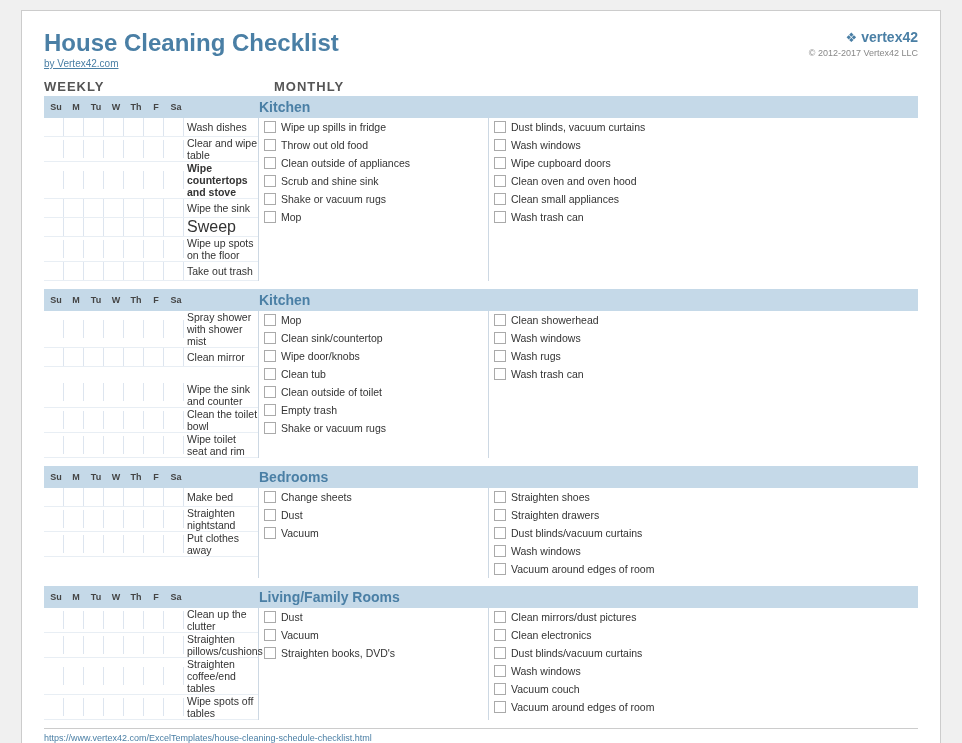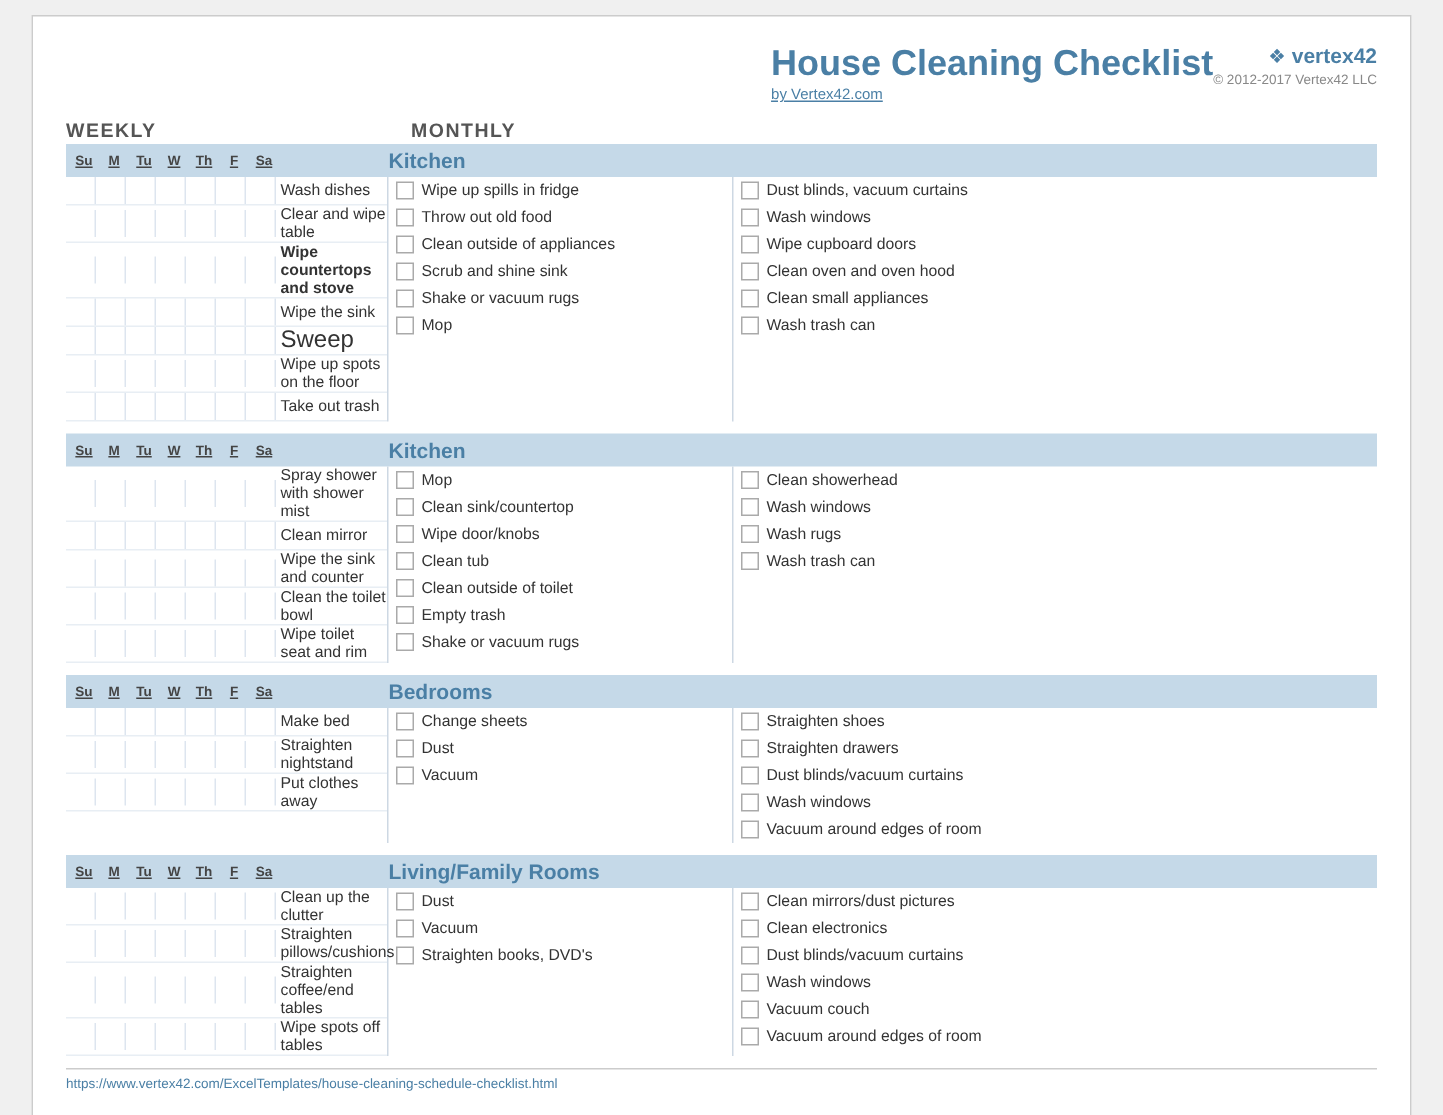--- a/index.html
+++ b/index.html
@@ -16,21 +16,21 @@
     .page {
       background: white;
       width: 920px;
       min-height: 720px;
       padding: 18px 22px 18px 22px;
       border: 1px solid #ccc;
       position: relative;
     }
     .header {
       display: flex;
-      justify-content: flex-end;
+      justify-content: space-between;
       align-items: flex-start;
       margin-bottom: 10px;
     }
     .header-left h1 {
       font-size: 24px;
       font-weight: bold;
       color: #4a7fa5;
     }
     .header-left a {
       font-size: 10px;
@@ -86,21 +86,20 @@
     }
     .sh-day-abbrs {
       display: flex;
     }
     .sh-day-abbr {
       width: 20px;
       text-align: center;
       font-size: 9px;
       color: #444;
       font-weight: bold;
-      text-decoration: underline;
     }
     .sh-title {
       flex: 1;
       text-align: left;
       font-size: 14px;
       font-weight: bold;
       color: #4a7fa5;
     }
     
     .three-col {
@@ -357,21 +356,21 @@
         <div style="width:20px;height:18px;border-right:1px solid #dde5ef;flex-shrink:0;"></div>
               <div style="width:20px;height:18px;border-right:1px solid #dde5ef;flex-shrink:0;"></div>
               <div style="width:20px;height:18px;border-right:1px solid #dde5ef;flex-shrink:0;"></div>
               <div style="width:20px;height:18px;border-right:1px solid #dde5ef;flex-shrink:0;"></div>
               <div style="width:20px;height:18px;border-right:1px solid #dde5ef;flex-shrink:0;"></div>
               <div style="width:20px;height:18px;border-right:1px solid #dde5ef;flex-shrink:0;"></div>
               <div style="width:20px;height:18px;border-right:1px solid #dde5ef;flex-shrink:0;"></div>
         <span style="font-size:10.5px;color:#333;padding-left:3px;">Clean mirror</span>
       </div>
 
-      <div style="display:flex;align-items:flex-end;min-height:18px;border-bottom:1px solid #e8eef4;">
+      <div style="display:flex;align-items:flex-start;min-height:18px;border-bottom:1px solid #e8eef4;margin-top:16px;">
         <div style="width:20px;height:18px;border-right:1px solid #dde5ef;flex-shrink:0;"></div>
               <div style="width:20px;height:18px;border-right:1px solid #dde5ef;flex-shrink:0;"></div>
               <div style="width:20px;height:18px;border-right:1px solid #dde5ef;flex-shrink:0;"></div>
               <div style="width:20px;height:18px;border-right:1px solid #dde5ef;flex-shrink:0;"></div>
               <div style="width:20px;height:18px;border-right:1px solid #dde5ef;flex-shrink:0;"></div>
               <div style="width:20px;height:18px;border-right:1px solid #dde5ef;flex-shrink:0;"></div>
               <div style="width:20px;height:18px;border-right:1px solid #dde5ef;flex-shrink:0;"></div>
         <span style="font-size:10.5px;color:#333;padding-left:3px;">Wipe the sink and counter</span>
       </div>
 

